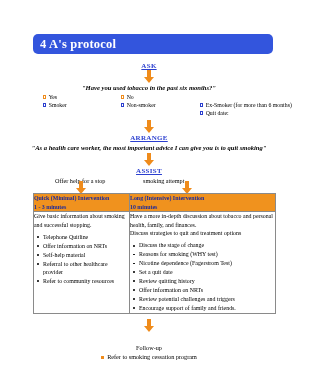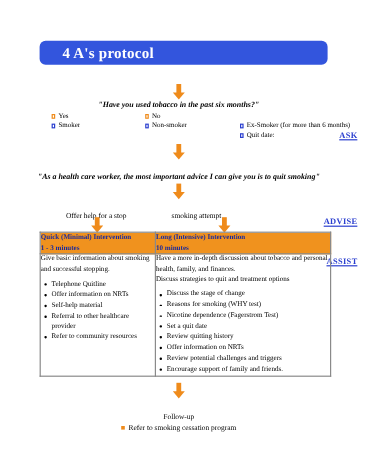--- a/index.html
+++ b/index.html
@@ -32,36 +32,35 @@
     background: #3355dd;
     border-radius: 5px;
     box-sizing: border-box;
     display: flex;
     align-items: center;
   }
   .title-bar .title-text {
     color: #ffffff;
     font-size: 12.5px;
     font-weight: bold;
-    padding-left: 19px;
+    padding-left: 7px;
     letter-spacing: 0.2px;
     line-height: 1;
   }
 
   
   .step-label {
     position: absolute;
     width: 100%;
-    text-align: right;
+    text-align: center;
     color: #2b3fcf;
     font-size: 7px;
     font-weight: bold;
     text-decoration: underline;
     letter-spacing: 0.3px;
-    margin-top: 47px;
   }
 
   
   .arrow {
     position: absolute;
     width: 10px;
     height: 13px;
   }
   .arrow .shaft {
     position: absolute;
@@ -264,21 +263,21 @@
         <span class="lab">Quit date:</span>
       </span>
     </div>
   </div>
 
   <div class="arrow" style="left:144px; top:120px;">
     <div class="shaft"></div>
     <div class="head"></div>
   </div>
 
-  <div class="step-label" style="top:134px;">ADVISE</div>
+  <div class="step-label" style="top:134px;">ARRANGE</div>
   <div class="quote" style="top:144px;">"As a health care worker, the most important advice I can give you is to quit smoking"</div>
 
   <div class="arrow" style="left:144px; top:153px;">
     <div class="shaft"></div>
     <div class="head"></div>
   </div>
 
   <div class="step-label" style="top:167px;">ASSIST</div>
 
   <div class="assist-line" style="left:55px; top:177px;">Offer help for a stop</div>

